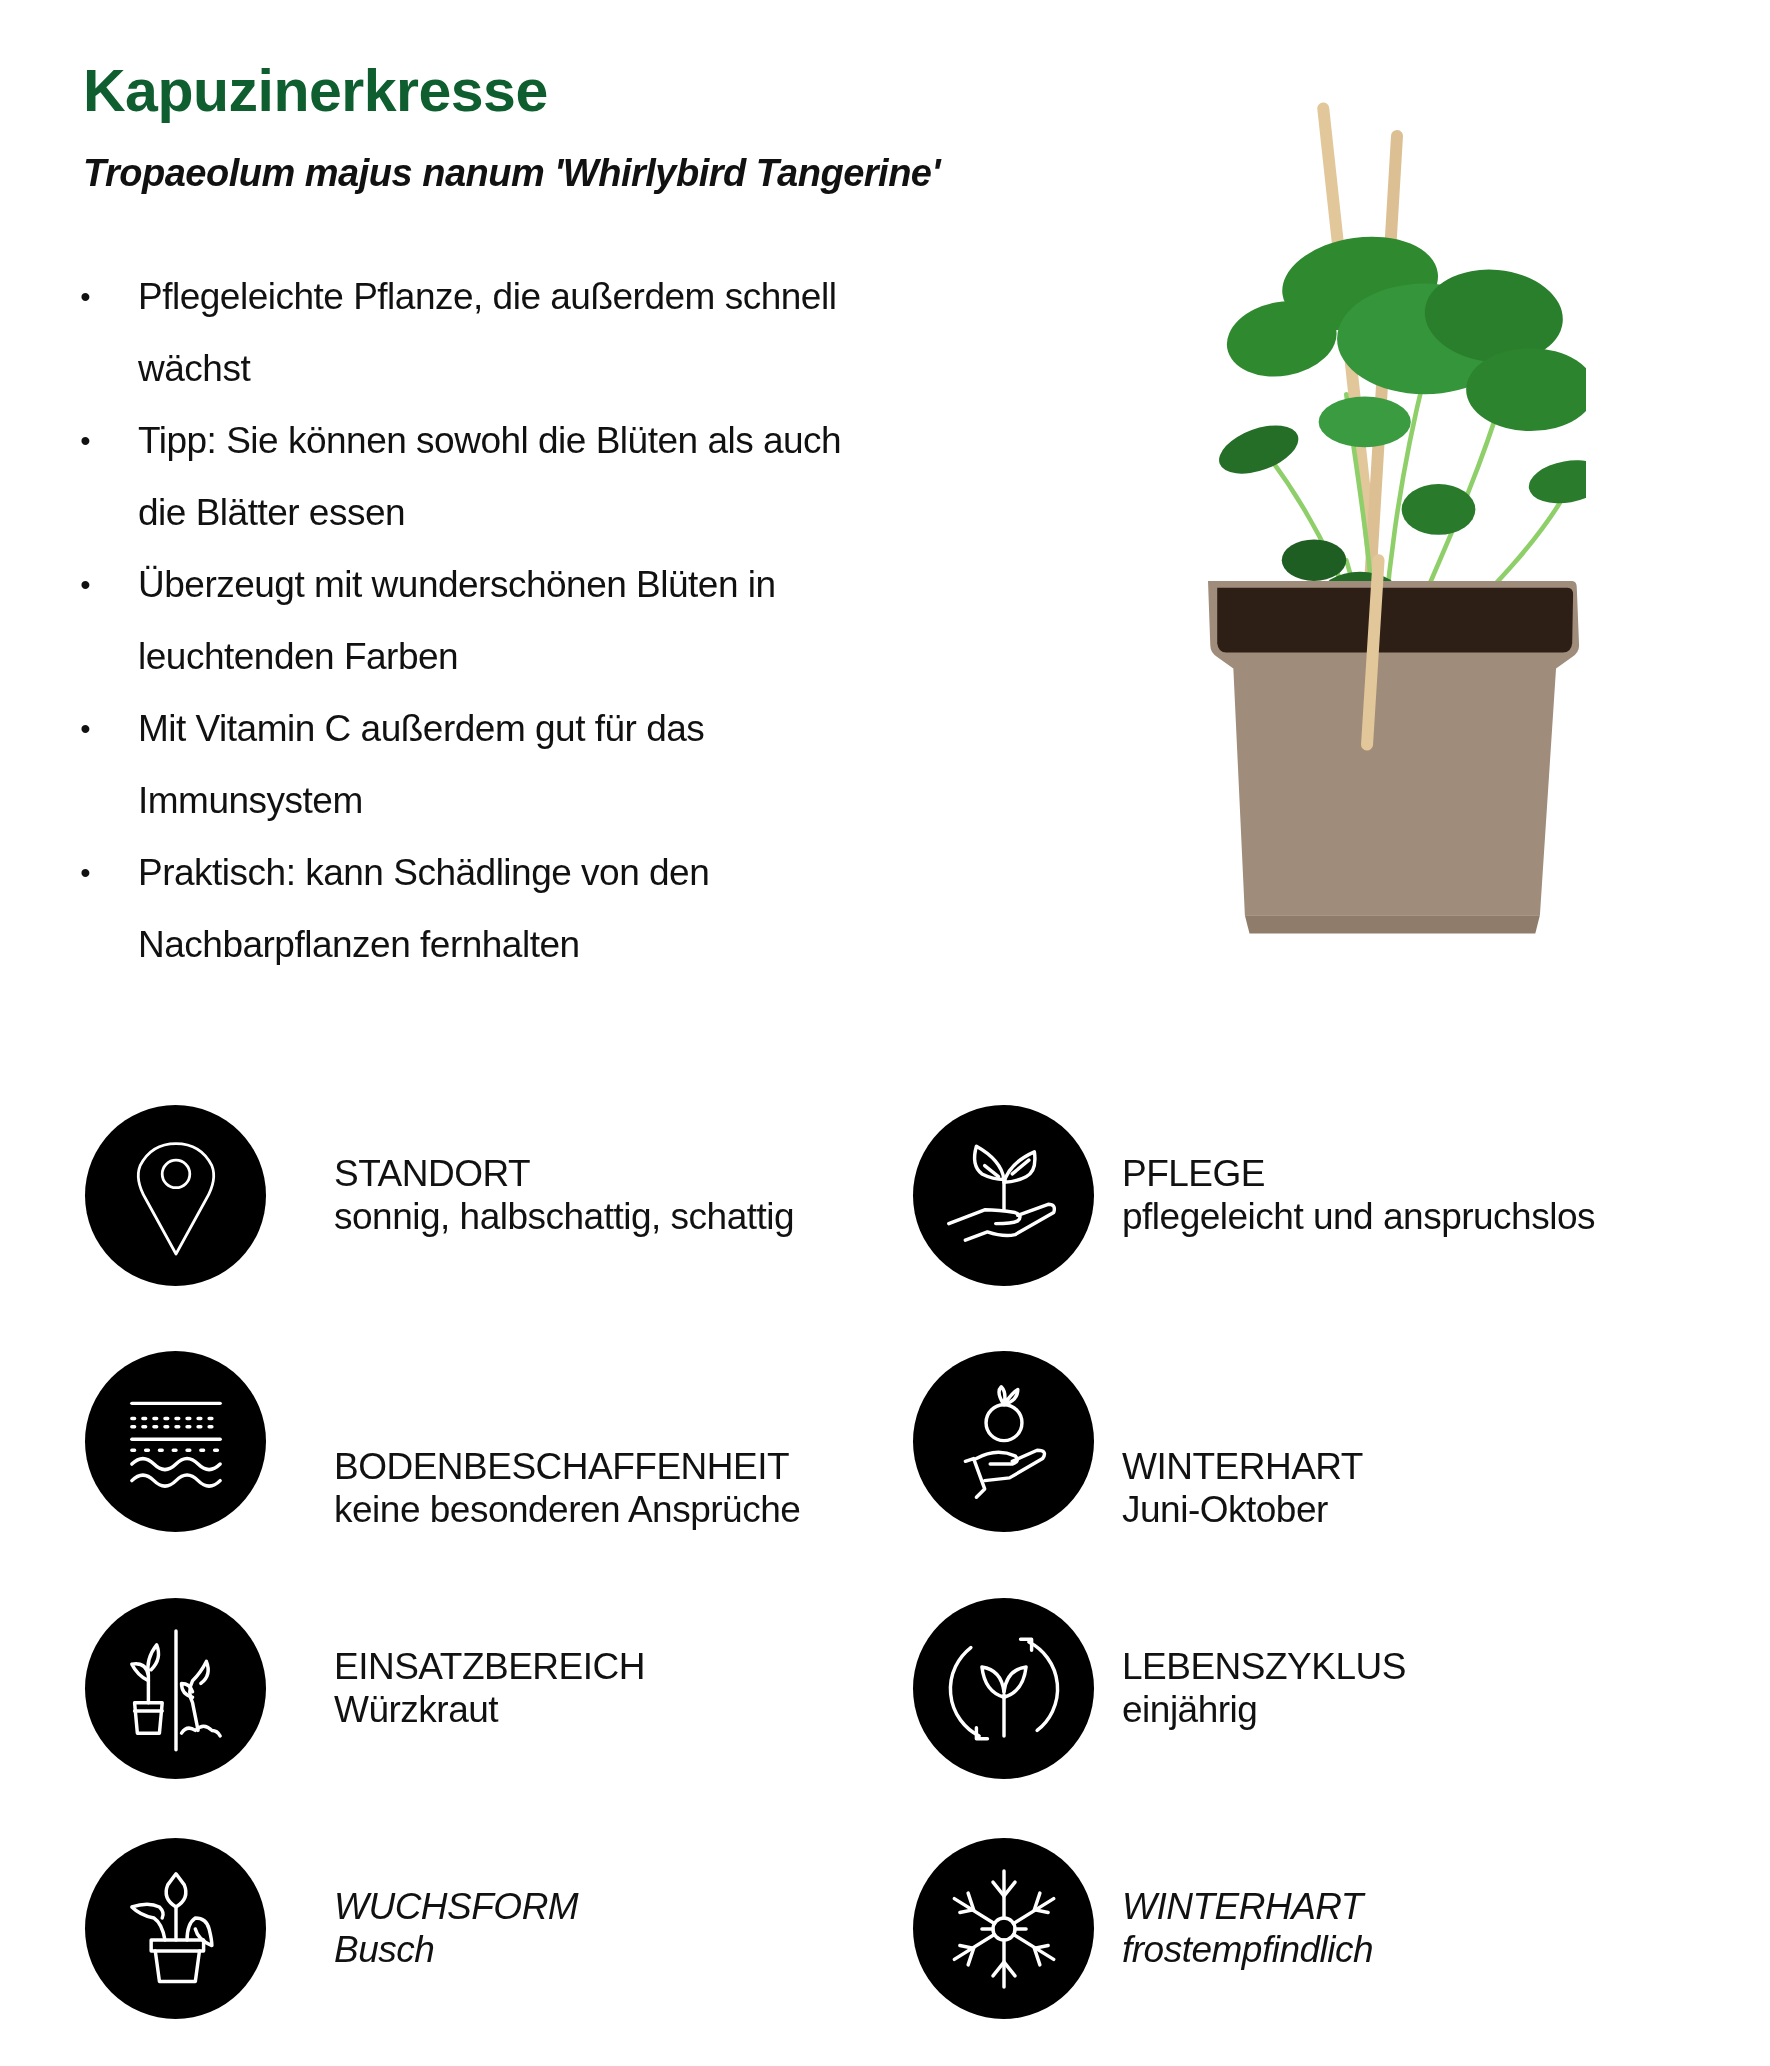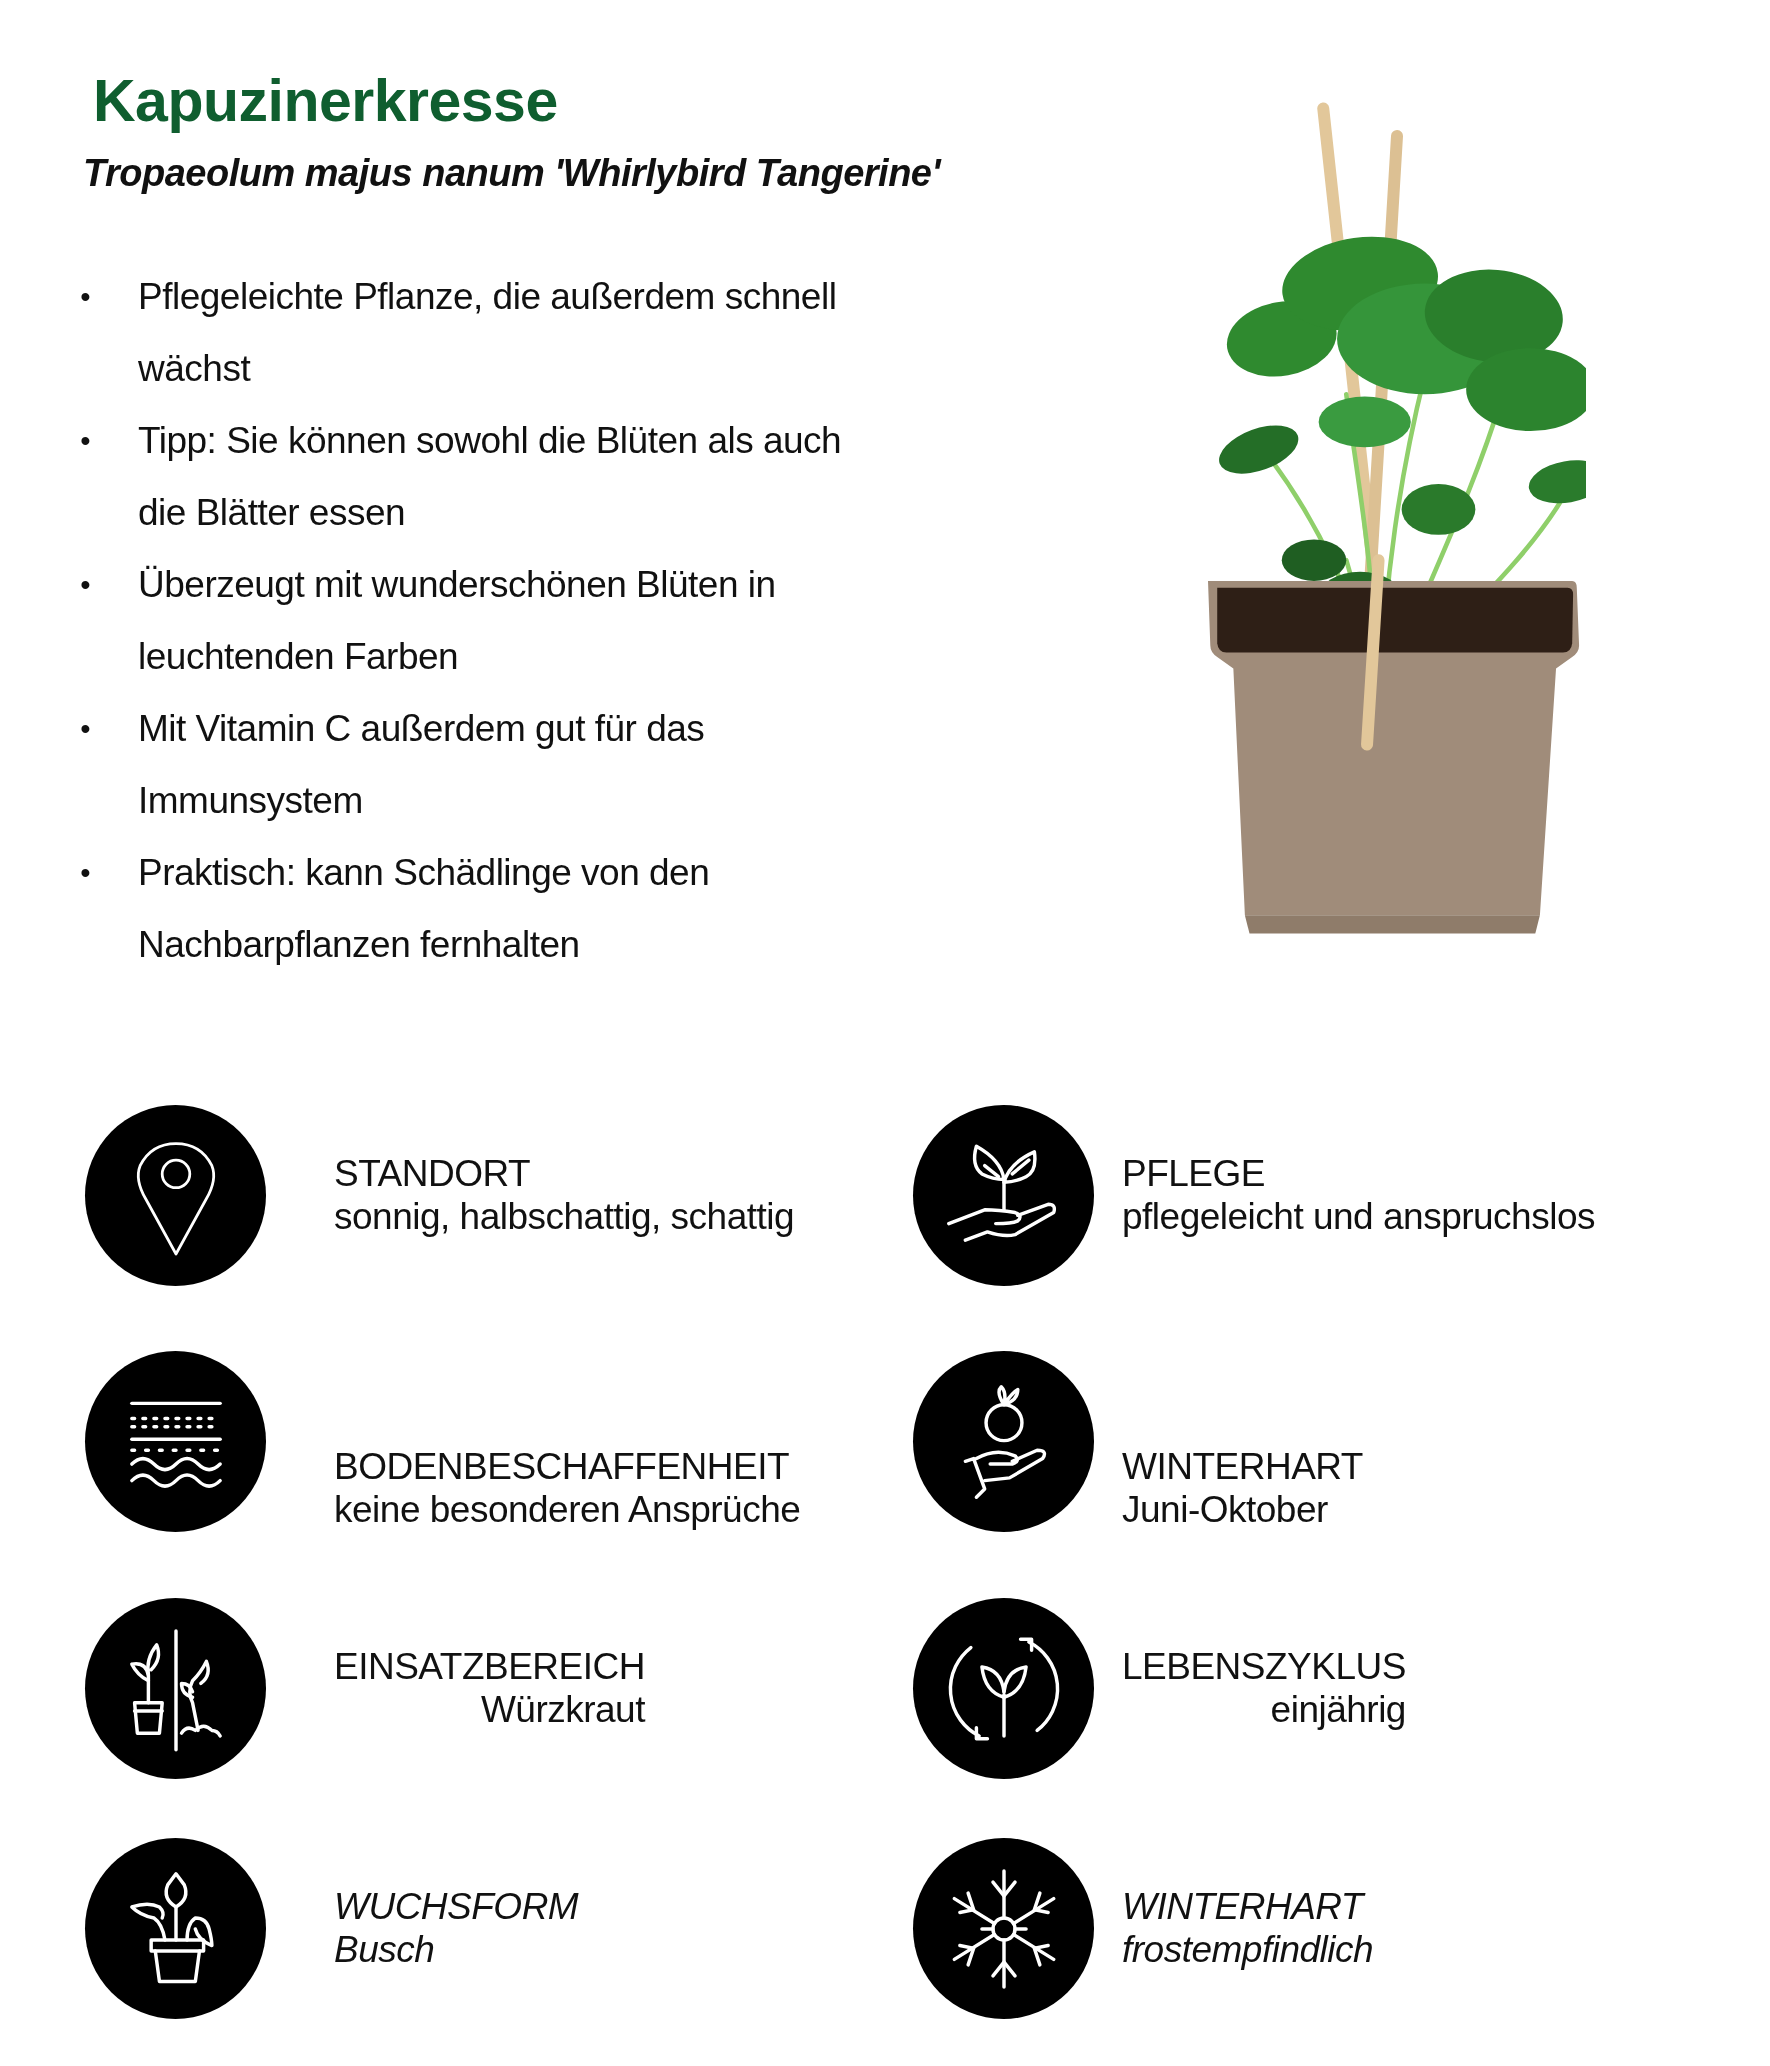--- a/index.html
+++ b/index.html
@@ -1,19 +1,19 @@
 <!DOCTYPE html>
 <html style="font-size:7.4px"><head>
 <meta charset="utf-8">
 <style>
   html, body { margin: 0; padding: 0; background: #ffffff; }
   body { width: 1771px; height: 2066px; position: relative; overflow: hidden;
          font-family: "Liberation Sans", "DejaVu Sans", sans-serif; color: #111111; }
 
-  .title { position: absolute; left: 83px; top: 59px; margin: 10px;
+  .title { position: absolute; left: 83px; top: 59px; margin: 0;
            font-size: 59px; font-weight: 700; letter-spacing: -0.5px; line-height: 1.1; }
   .subtitle { position: absolute; left: 83px; top: 152px; margin: 0;
               font-size: 38px; font-style: italic; font-weight: 700; letter-spacing: -0.5px; }
 
   .features { position: absolute; left: 83px; top: 261px; width: 784px; margin: 0; padding: 0; list-style: none; }
   .feature { position: relative; padding-left: 55px; font-size: 37px; line-height: 72px; letter-spacing: -0.5px; }
   .feature .bullet { position: absolute; left: -2.8px; top: 0; font-size: 29.5px; line-height: 72px; }
 
   .product-image { position: absolute; left: 1208px; top: 99px; width: 378px; height: 844px; }
 
@@ -22,21 +22,21 @@
                   display: flex; align-items: center; justify-content: center; flex: 0 0 auto; }
   .attr .circle svg { width: 138px; height: 138px; }
   .attr .text { margin-left: 28px; }
   .attr .label { font-size: 37px; font-weight: 400; letter-spacing: -0.5px; line-height: 42px; }
   .attr .value { font-size: 37px; font-weight: 400; letter-spacing: -0.5px; line-height: 44px; }
 
   .col-left { left: 85px; gap: 40px; }
   .col-right { left: 913px; }
   .row-1 { top: 1105px; }
   .row-2 { top: 1351px; align-items: flex-end; }
-  .row-3 { top: 1598px; text-align: right; }
+  .row-3 { top: 1598px; }
   .row-4 { top: 1838px; font-style: italic; }
 </style>
 </head>
 <body>
 
 <h1 class="title" style="color:#0f5e2f">Kapuzinerkresse</h1>
 <p class="subtitle">Tropaeolum majus nanum 'Whirlybird Tangerine'</p>
 
 <ul class="features">
   <li class="feature">

